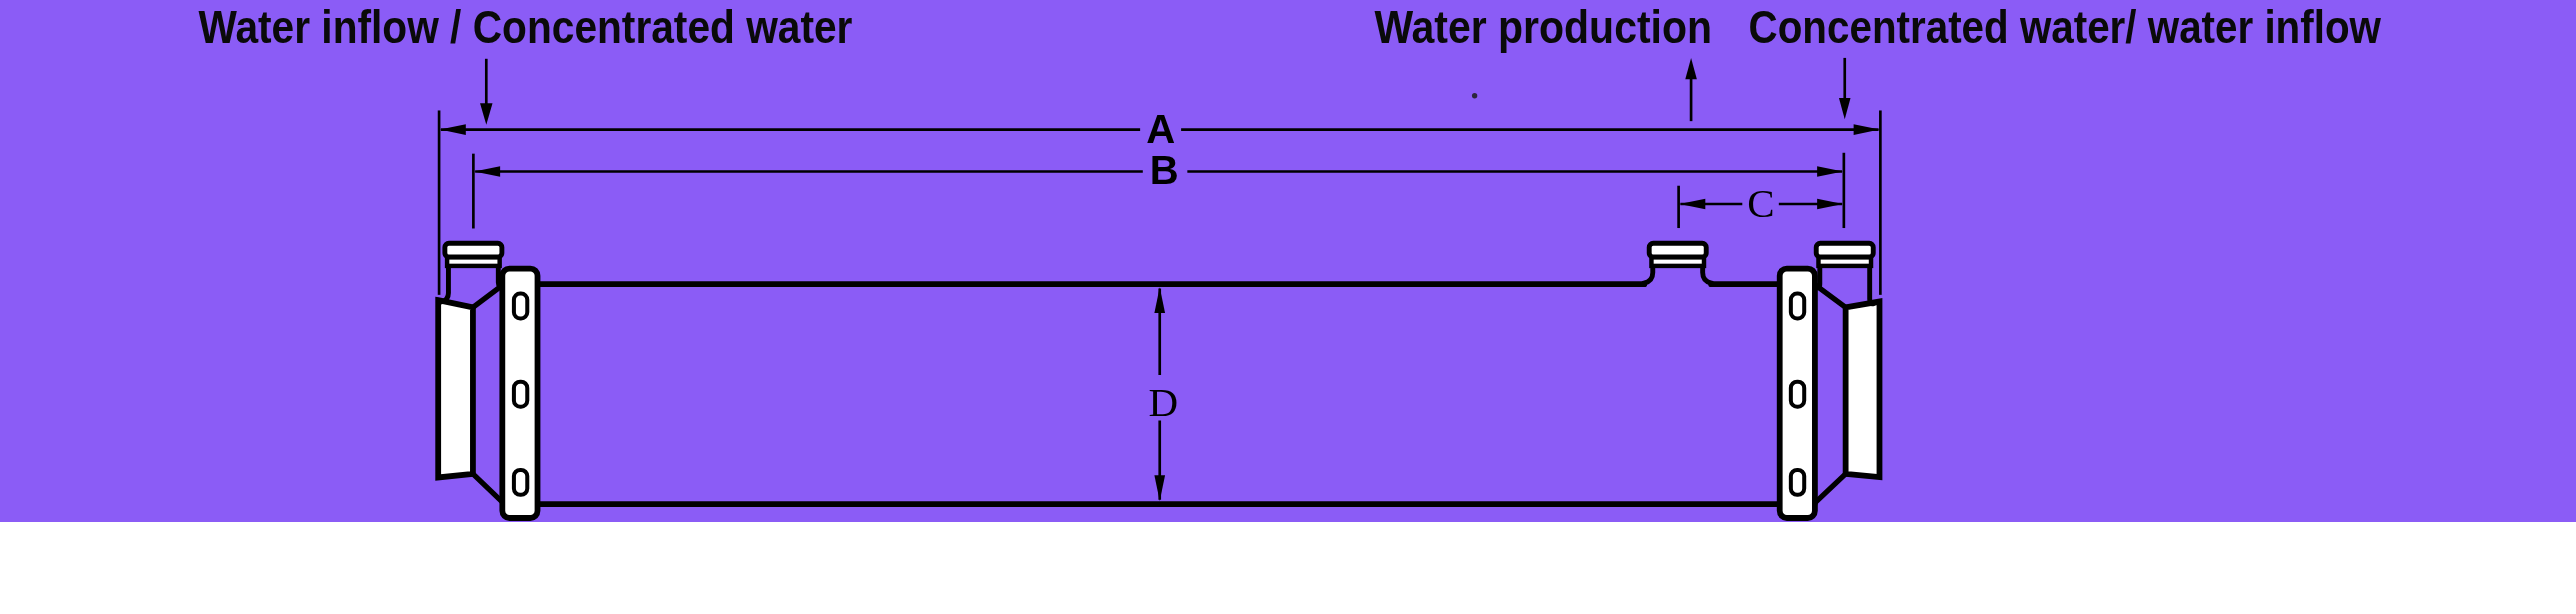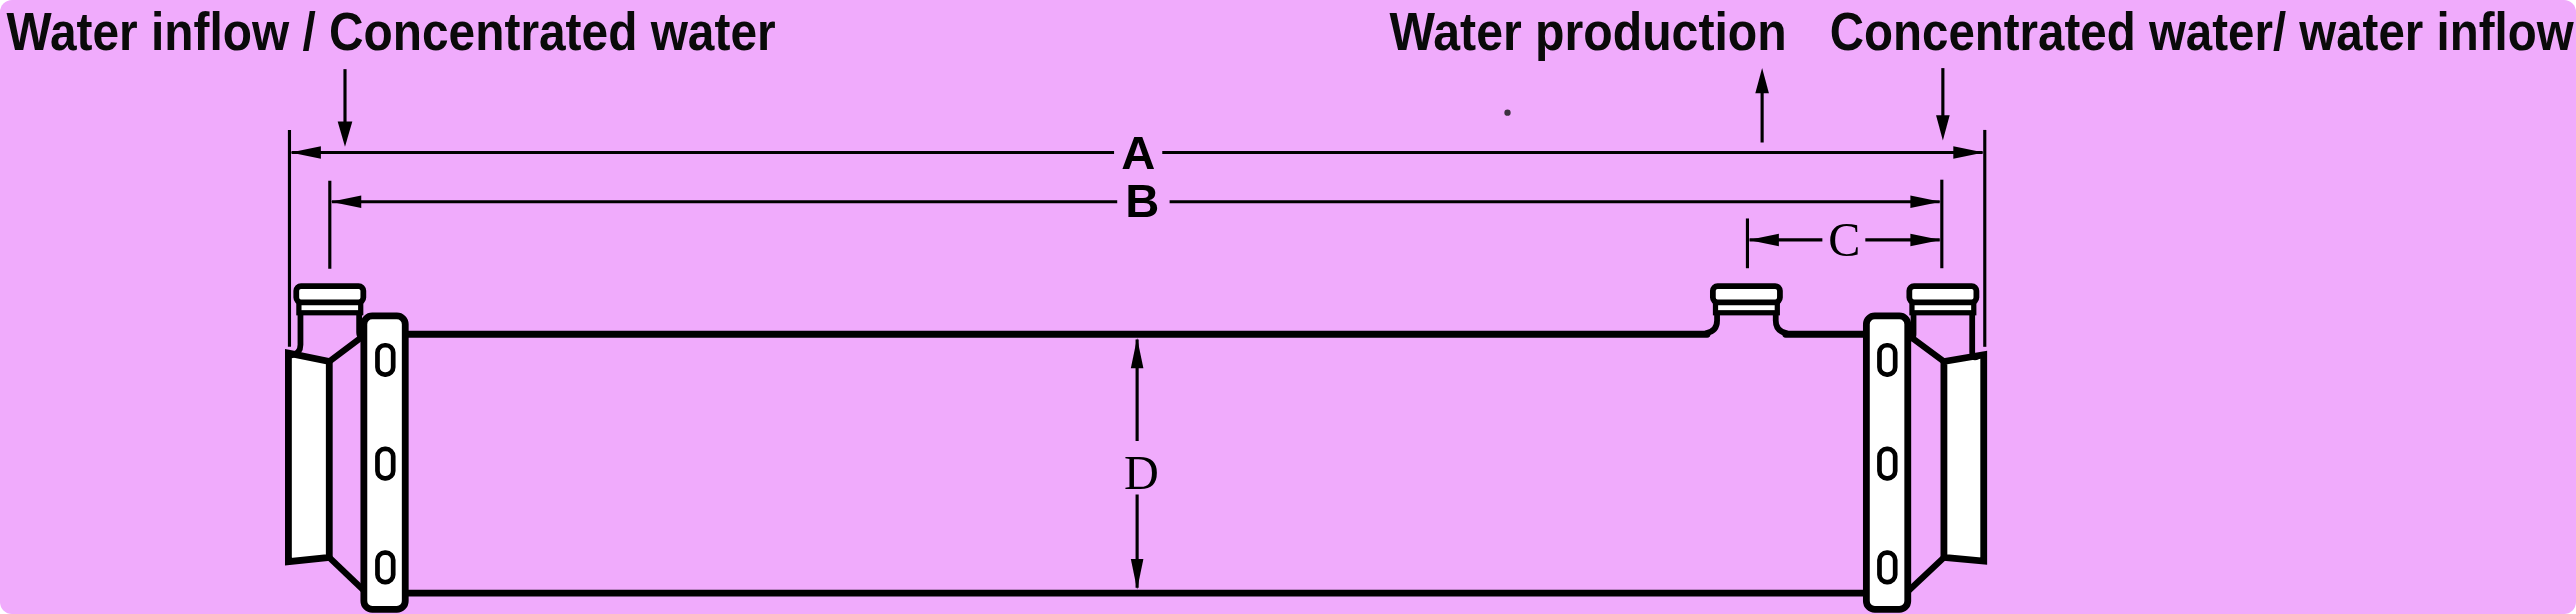--- a/index.html
+++ b/index.html
@@ -1,22 +1,21 @@
 <!DOCTYPE html>
 <html style="font-size:8.4px"><head>
 <meta charset="utf-8">
 <style>
   html,body{margin:0;padding:0;background:#ffffff;}
   .stage{
     position:relative;
-    width:2576px;height:614px;
-    background:#f0abfc;
+    width:2576px;height:522px;
+    background:#8b5cf6;
     font-family:"Liberation Sans",sans-serif;
     overflow:hidden;
-    border-radius:12px;
   }
   svg{display:block;width:100%;height:100%;}
   .outline{fill:none;stroke:#000;stroke-linecap:round;stroke-linejoin:round;}
   .w13{stroke-width:13;}
   .w12{stroke-width:12;}
   .w11{stroke-width:11;}
   .w10{stroke-width:10;}
   .w9{stroke-width:9;}
   .dim{fill:none;stroke:#000;stroke-width:6;stroke-linecap:butt;}
   .whitefill{fill:#ffffff;stroke:#000;}

